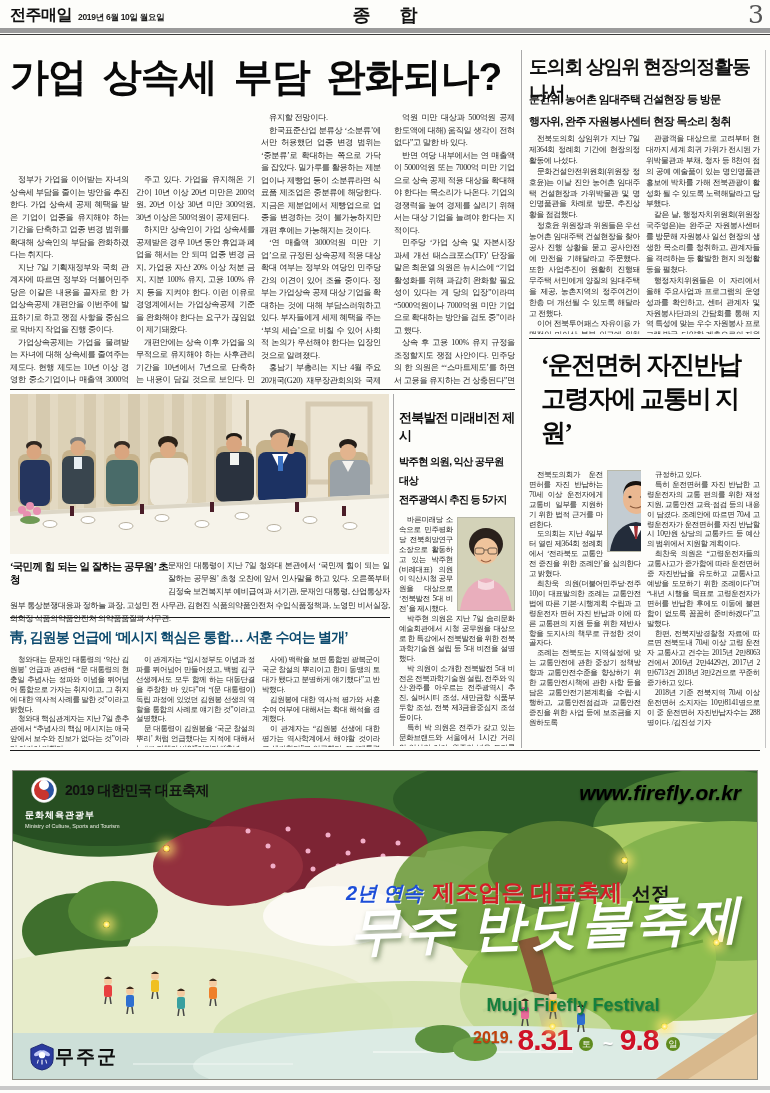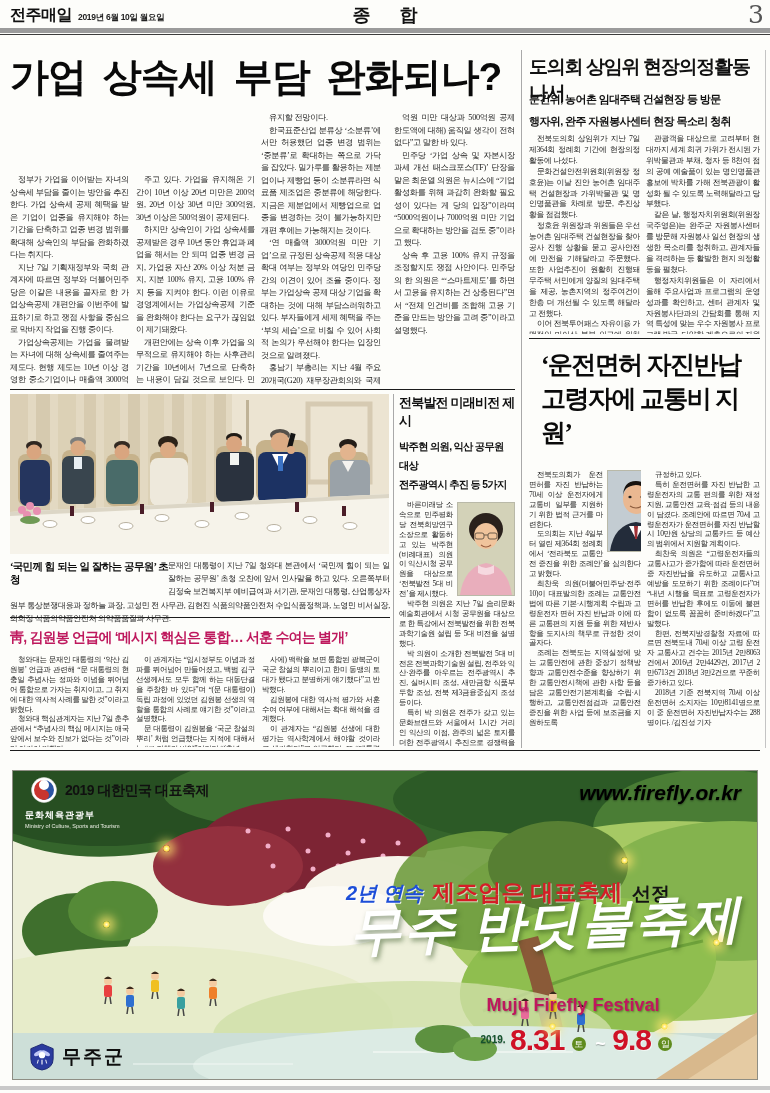--- a/index.html
+++ b/index.html
@@ -37,27 +37,27 @@
   .mc3{left:261px;top:112px;width:120px;height:274px}
   .mc4{left:394px;top:112px;width:121px;height:274px}
 
   
   .photo{left:10px;top:394px;width:379px;height:160px;overflow:hidden;background:#e3d9c2}
   .caption{left:10px;top:559px;width:380px;font-size:8px;line-height:13.2px;text-align:justify;color:#222;letter-spacing:-.3px}
   .cap-lead{float:left;width:158px;font-size:10.5px;font-weight:900;line-height:13px;letter-spacing:-.7px;color:#0c0c0c;padding-top:1px}
 
   
   .jeonbuk{left:399px;top:394px;width:116px;height:352px;overflow:hidden}
-  .jb-head{font-size:13px;font-weight:900;letter-spacing:-.8px;margin:0 0 7px}
+  .jb-head{font-size:13px;font-weight:900;letter-spacing:-.8px;margin:15px 0 7px}
   .jb-sub div{font-size:10.3px;font-weight:bold;line-height:19px;letter-spacing:-.7px}
   .jb-body{margin-top:6px}
   .jb-photo{float:right;width:58px;height:94px;margin:2px 0 3px 4px;border:1px solid #b9b9a8}
 
   
-  .cheong-head{left:10px;top:629px;width:382px;font-size:14px;font-weight:900;letter-spacing:-.8px;color:#be185d}
+  .cheong-head{left:10px;top:629px;width:382px;font-size:14px;font-weight:900;letter-spacing:-.8px;color:#0c4a6e}
   .cc1{left:10px;top:655px;width:119px;height:92px}
   .cc2{left:136px;top:655px;width:119px;height:92px}
   .cc3{left:262px;top:655px;width:118px;height:92px}
 
   
   .co-head{left:529px;top:54px;width:232px;font-size:19px;font-weight:900;letter-spacing:-1.2px}
   .co-sub{left:529px;top:88px;width:232px}
   .co-sub div{font-size:11px;font-weight:bold;line-height:22px;letter-spacing:-.6px}
   .co1{left:529px;top:134px;width:111px;height:200px}
   .co2{left:646px;top:134px;width:114px;height:200px}
@@ -77,28 +77,28 @@
   .ad-gov .lbl{margin-left:8px;font-size:14px;font-weight:900;color:#101010;letter-spacing:-.5px;padding-top:2px}
   .ad-ministry{position:absolute;left:12px;top:38px;color:#fff}
   .ad-ministry .ko{font-size:9px;font-weight:bold;letter-spacing:1px}
   .ad-ministry .en{font-size:5.5px;color:#eef0e6;margin-top:1px}
   .ad-url{position:absolute;right:16px;top:10px;font-size:21px;font-weight:900;font-style:italic;color:#000000;text-shadow:0 1px 2px rgba(0,0,0,.4)}
   .ad-award{position:absolute;left:270px;top:106px;width:450px;text-align:center;white-space:nowrap}
   .aw-b{color:#1d4ed8;font-size:20px;font-weight:700;font-style:italic;text-shadow:1px 1px 0 rgba(255,255,255,.85)}
   .aw-r{color:#d41e26;font-size:23px;font-weight:900;margin:0 5px;text-shadow:1px 1px 0 rgba(255,255,255,.6)}
   .aw-k{color:#141414;font-size:19px;font-weight:900}
   .ad-title{position:absolute;left:330px;top:120px;width:405px;text-align:center;font-size:52px;font-weight:900;font-style:italic;color:#fff;letter-spacing:2px;transform:rotate(-2deg);text-shadow:2px 3px 5px rgba(35,70,20,.5);font-family:"Liberation Serif","DejaVu Serif",serif}
-  .ad-title-en{position:absolute;left:430px;top:224px;width:260px;text-align:center;color:#be185d;font-size:18px;font-weight:bold;text-shadow:1px 1px 2px rgba(0,0,0,.35)}
+  .ad-title-en{position:absolute;left:430px;top:224px;width:260px;text-align:center;color:#15803d;font-size:18px;font-weight:bold;text-shadow:1px 1px 2px rgba(0,0,0,.35)}
   .ad-date{position:absolute;left:415px;top:252px;width:300px;text-align:center;white-space:nowrap}
-  .ad-date .yr{color:#14532d;font-size:10px;font-weight:bold;vertical-align:7px;text-shadow:0 1px 1px rgba(0,0,0,.3)}
+  .ad-date .yr{color:#c2410c;font-size:16px;font-weight:bold;vertical-align:7px;text-shadow:0 1px 1px rgba(0,0,0,.3)}
   .ad-date .d{color:#cf1126;font-size:30px;font-weight:900;letter-spacing:-1px;text-shadow:1px 1px 0 rgba(255,255,255,.55)}
   .ad-date .day{display:inline-block;background:#5f8b1e;color:#fff;font-size:9px;width:14px;height:14px;line-height:14px;border-radius:50%;text-align:center;vertical-align:3px;margin:0 3px}
   .ad-date .tilde{color:#fff;font-size:18px;font-weight:bold;margin:0 2px;text-shadow:0 1px 1px rgba(0,0,0,.3)}
   .ad-org{position:absolute;left:16px;bottom:8px;display:flex;align-items:center}
-  .ad-org span{margin-left:7px;font-size:19px;font-weight:900;color:#0e0e0e;letter-spacing:2px}
+  .ad-org span{font-size:19px;font-weight:900;color:#0e0e0e;letter-spacing:2px}
   .ff{position:absolute;width:7px;height:7px;border-radius:50%;background:radial-gradient(circle,#fffbd0 0%,#ffe24a 55%,rgba(255,226,74,0) 80%);box-shadow:0 0 10px 5px rgba(255,230,110,.75)}
   .bot-bar{left:0;top:1086px;width:770px;height:4px;background:#c9c9c9}
 </style>
 </head>
 <body>
 
 <div class="page">
 
   <div class="abs mast-name">전주매일</div>
   <div class="abs mast-date">2019년 6월 10일 월요일</div>
@@ -119,20 +119,21 @@
       <p>개편안에는 상속 이후 가업을 의무적으로 유지해야 하는 사후관리 기간을 10년에서 7년으로 단축하는 내용이 담길 것으로 보인다. 민주당 사이에서는 5년으로 단축하는 의견도 있었다. 상속공제 한도액은 500억원을</p>
     </div>
   <div class="abs bt bt-a serif mc3">
       <p>유지할 전망이다.</p>
       <p>한국표준산업 분류상 ‘소분류’에서만 허용했던 업종 변경 범위는 ‘중분류’로 확대하는 쪽으로 가닥을 잡았다. 밀가루를 활용하는 제분업이나 제빵업 등이 소분류라면 식료품 제조업은 중분류에 해당한다. 지금은 제분업에서 제빵업으로 업종을 변경하는 것이 불가능하지만 개편 후에는 가능해지는 것이다.</p>
       <p>‘연 매출액 3000억원 미만 기업’으로 규정된 상속공제 적용 대상 확대 여부는 정부와 여당인 민주당 간의 이견이 있어 조율 중이다. 정부는 가업상속 공제 대상 기업을 확대하는 것에 대해 부담스러워하고 있다. 부자들에게 세제 혜택을 주는 ‘부의 세습’으로 비칠 수 있어 사회적 논의가 우선해야 한다는 입장인 것으로 알려졌다.</p>
       <p>홍남기 부총리는 지난 4월 주요 20개국(G20) 재무장관회의와 국제통화기금(IMF)·세계은행(WB) 춘계회의 참석차 미국 워싱턴을 방문한 기간 중 기자간담회를 열고 “(매출액 3000</p>
     </div>
   <div class="abs bt bt-a serif mc4">
       <p>억원 미만 대상과 500억원 공제 한도액에 대해) 움직일 생각이 전혀 없다”고 말한 바 있다.</p>
+      <p>반면 여당 내부에서는 연 매출액이 5000억원 또는 7000억 미만 기업으로 상속 공제 적용 대상을 확대해야 한다는 목소리가 나온다. 기업의 경쟁력을 높여 경제를 살리기 위해서는 대상 기업을 늘려야 한다는 지적이다.</p>
       <p>민주당 ‘가업 상속 및 자본시장 과세 개선 태스크포스(TF)’ 단장을 맡은 최운열 의원은 뉴시스에 “기업 활성화를 위해 과감히 완화할 필요성이 있다는 게 당의 입장”이라며 “5000억원이나 7000억원 미만 기업으로 확대하는 방안을 검토 중”이라고 했다.</p>
       <p>상속 후 고용 100% 유지 규정을 조정할지도 쟁점 사안이다. 민주당의 한 의원은 “‘스마트제도’를 하면서 고용을 유지하는 건 상충된다”면서 “전체 인건비를 조합해 고용 기준을 만드는 방안을 고려 중”이라고 설명했다.</p>
     </div>
   <div class="abs rule" style="left:10px;top:389px;width:505px"></div>
 
   <div class="abs photo">
     <svg width="379" height="160" viewBox="0 0 379 160">
       <rect width="379" height="160" fill="#e3d9c2"></rect>
       <g opacity="0.55">
         <rect x="0" width="18" height="160" fill="#d5c8ab"></rect>

